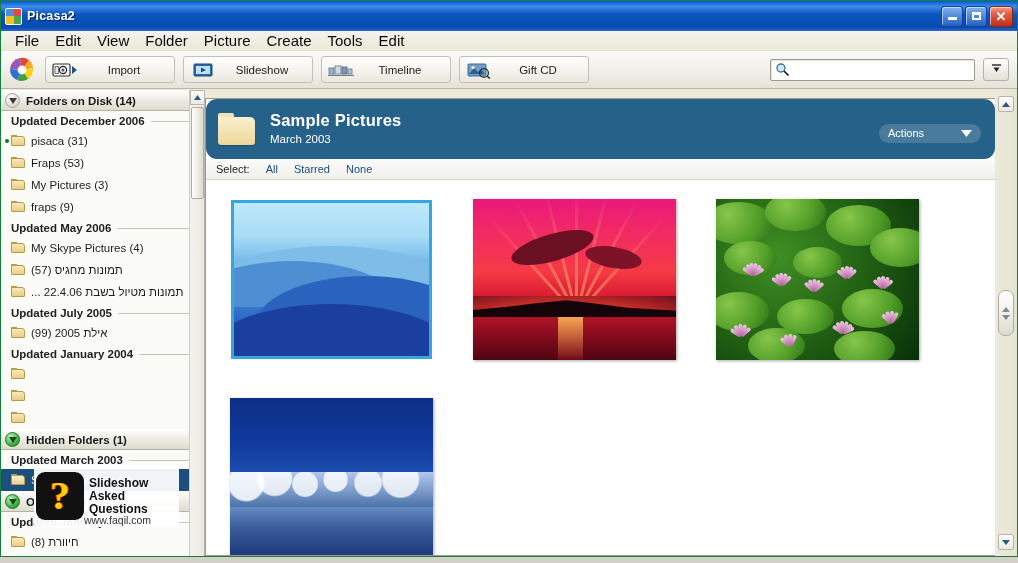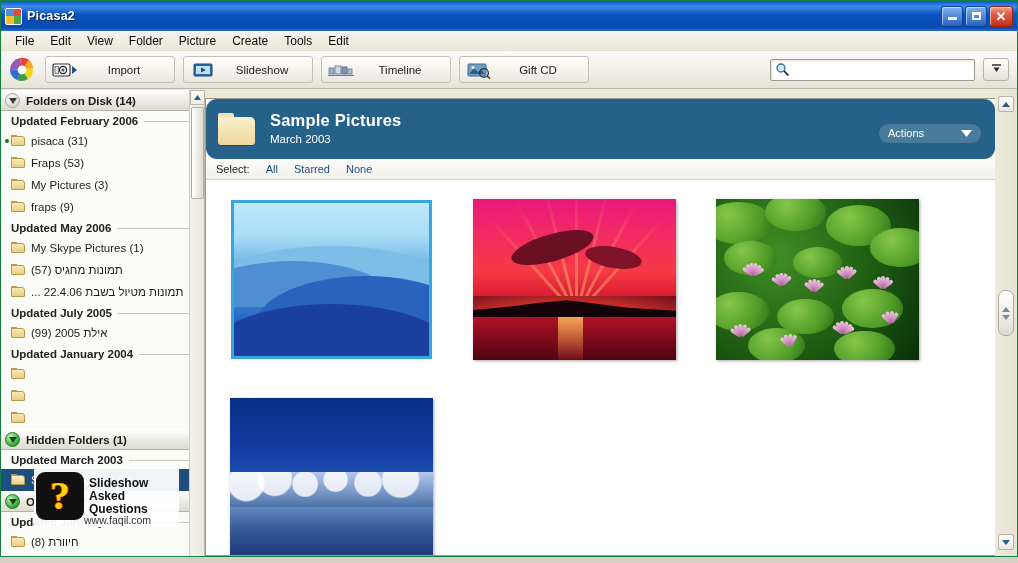--- a/index.html
+++ b/index.html
@@ -59,21 +59,21 @@
   .wb-max { width:9px; height:8px; border:2px solid #fff; border-top-width:3px; }
   .wb-x { font-size: 13px; font-weight: bold; line-height: 1; }
 
   
   .menubar {
     height: 20px; display: flex; align-items: center;
     background: linear-gradient(180deg,#f4f3ee 0%,#ece9d8 100%);
     padding-left: 6px; border-bottom: 1px solid #e4e1d2;
   }
   .menu-item {
-    font-size: 12px; color: #0b0b0b; padding: 2px 8px;
+    font-size: 15px; color: #0b0b0b; padding: 2px 8px;
     cursor: default;
   }
 
   
   .toolbar {
     height: 38px;
     background: linear-gradient(180deg,#fbfbfa 0%,#f0efe9 55%,#e5e3d8 100%);
     border-bottom: 1px solid #b8b6aa;
     display: flex; align-items: center; padding: 0 8px;
     position: relative;
@@ -460,21 +460,21 @@
           <svg width="8" height="6" viewBox="0 0 8 6">
               <path d="M0 0 L8 0 L4 6 Z" fill="#3a3a3a"></path>
             </svg>
         </span>
         <span>Folders on Disk (14)</span>
       </div>
 
       <div class="folder-list">
 
         <div class="updated">
-          <span>Updated  February 2006</span>
+          <span>Updated  December 2006</span>
           <span class="rule"></span>
         </div>
         <div class="frow">
           <span class="dot"></span>
           <span class="fico">
               <span class="tab"></span>
               <span class="back"></span>
             </span>
           <span>pisaca (31)</span>
         </div>
@@ -502,21 +502,21 @@
 
         <div class="updated">
           <span>Updated  May 2006</span>
           <span class="rule"></span>
         </div>
         <div class="frow">
           <span class="fico">
               <span class="tab"></span>
               <span class="back"></span>
             </span>
-          <span>My Skype Pictures (1)</span>
+          <span>My Skype Pictures (4)</span>
         </div>
         <div class="frow">
           <span class="fico">
               <span class="tab"></span>
               <span class="back"></span>
             </span>
           <span class="rtl">תמונות מחגיס (57)</span>
         </div>
         <div class="frow">
           <span class="fico">

